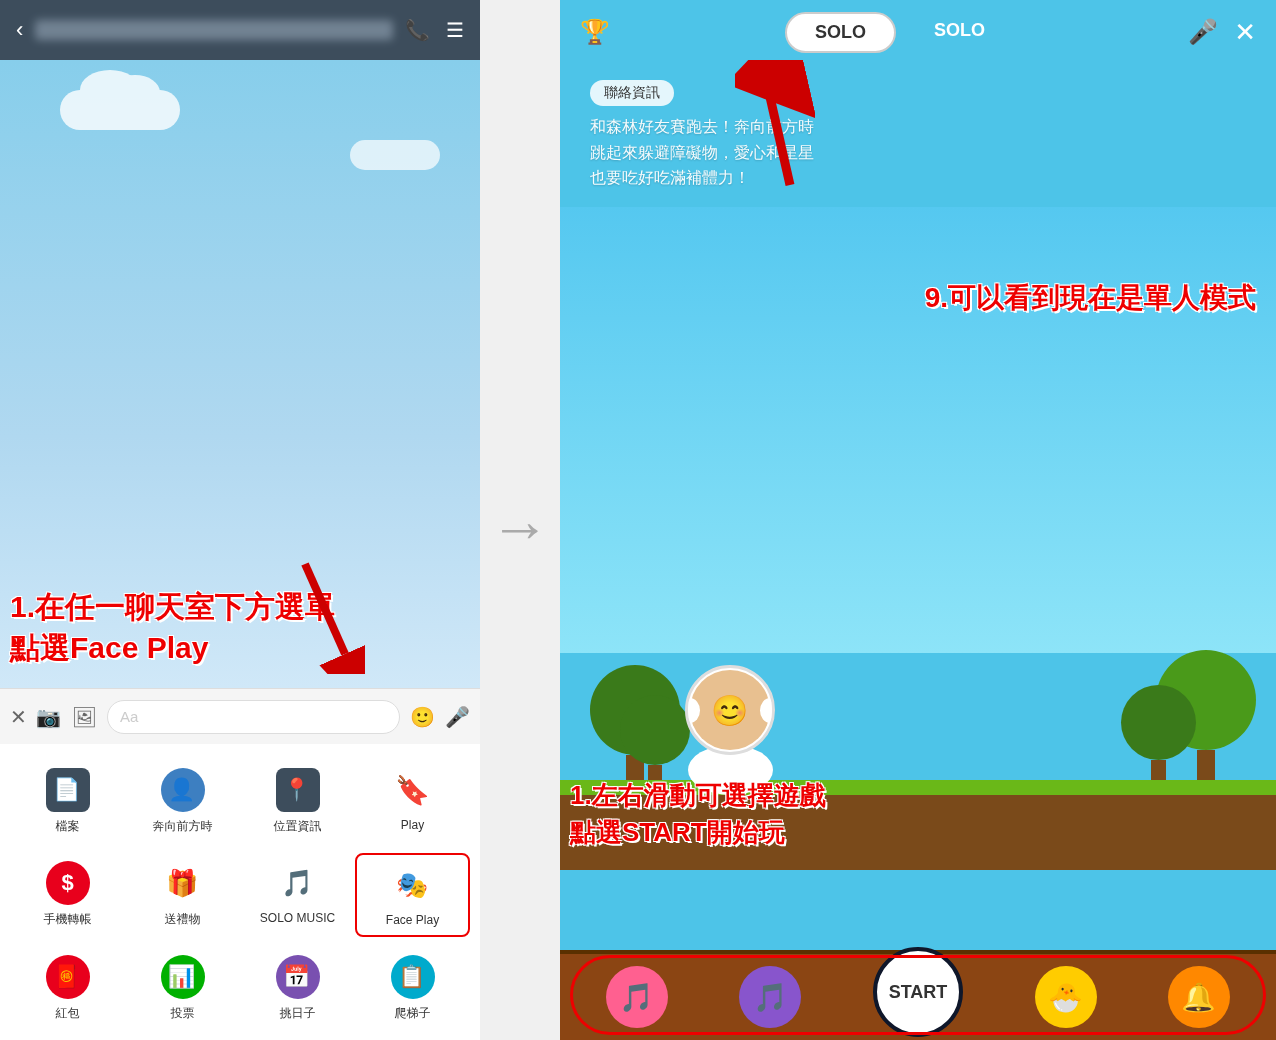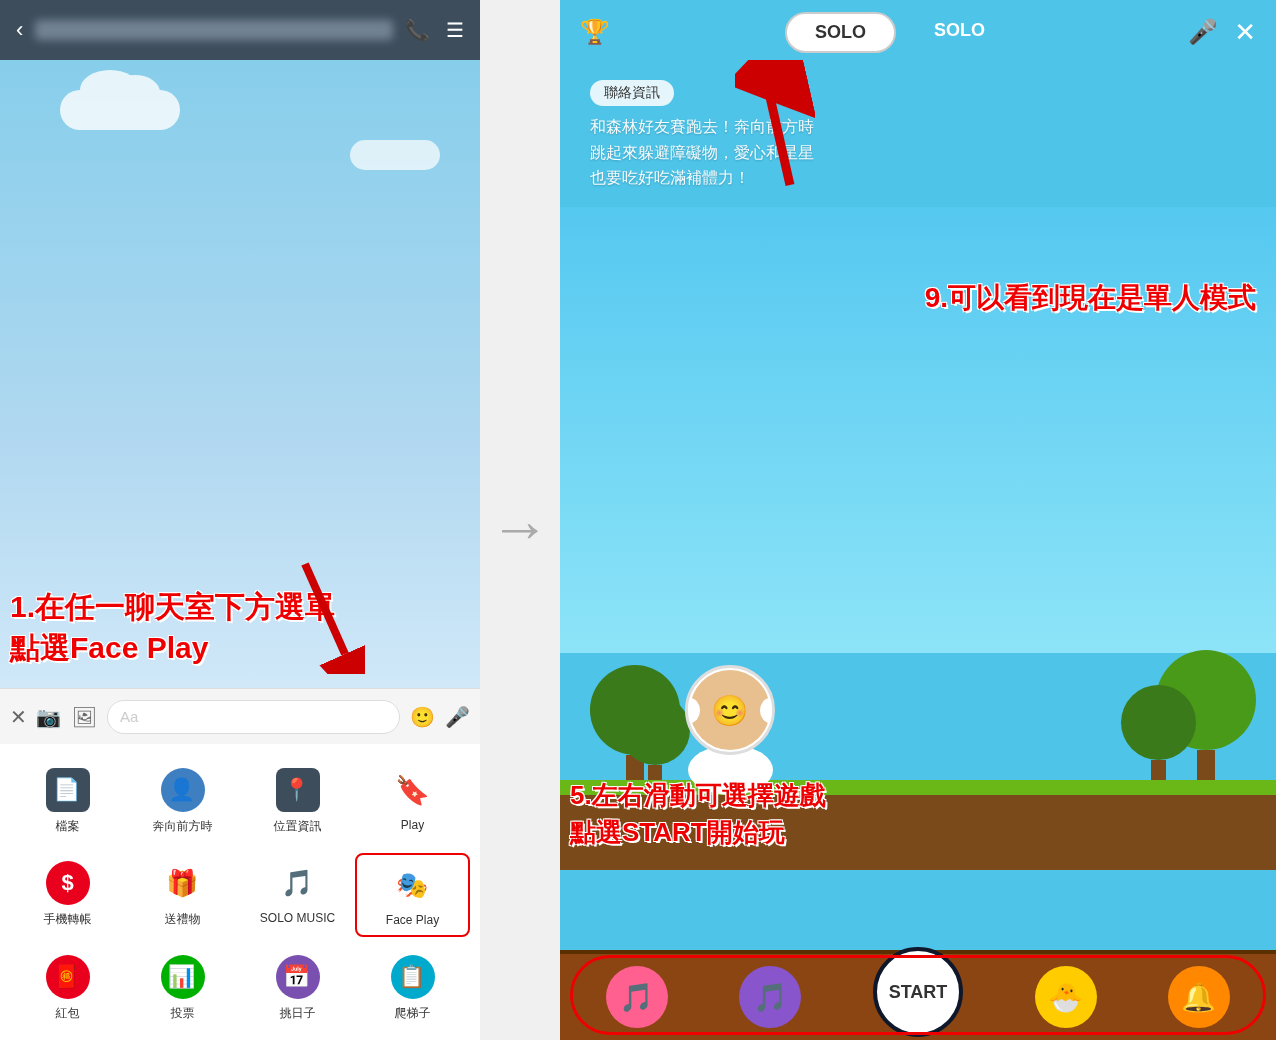--- a/index.html
+++ b/index.html
@@ -623,21 +623,21 @@
     <div class="character">
       <div class="char-head">
         <div class="char-ears-left"></div>
         <div class="char-ears-right"></div>
         <div class="char-face">😊</div>
       </div>
 
       <div style="width:85px;height:50px;background:#fff;border-radius:50%;margin-top:-10px;"></div>
     </div>
 
-    <div class="instruction3" style="white-space:pre-line;">5.左右滑動可選擇遊戲
+    <div class="instruction3" style="white-space:pre-line;">1.左右滑動可選擇遊戲
 點選START開始玩</div>
   </div>
 
   <div class="game-bottom-bar">
     <div class="game-btn game-btn-pink">🎵</div>
     <div class="game-btn game-btn-purple">🎵</div>
     <div class="game-btn game-btn-start">START</div>
     <div class="game-btn game-btn-yellow">🐣</div>
     <div class="game-btn game-btn-orange">🔔</div>
 

